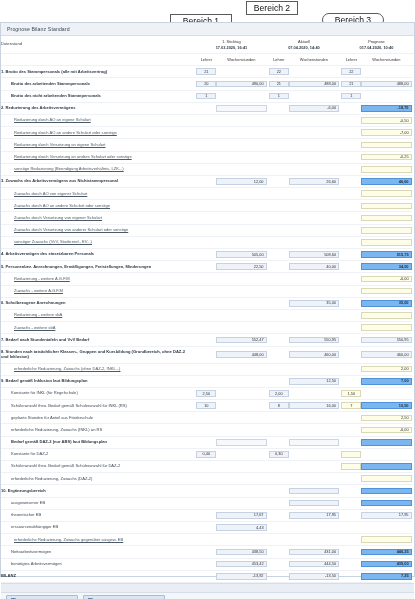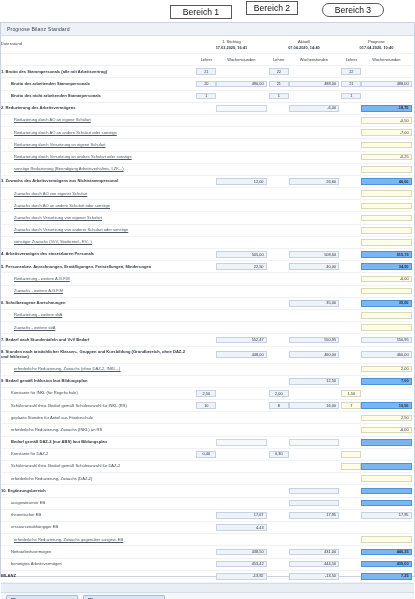--- a/index.html
+++ b/index.html
@@ -66,25 +66,25 @@
   .ovlabel{
     position:absolute;background:#fff;border:1.5px solid #5a5a5a;
     font-size:8.6px;color:#111;text-align:center;
     padding:1px 0;box-sizing:border-box;font-family:"Liberation Sans",sans-serif;
   }
 </style>
 </head>
 <body>
 
 <div class="ov" id="annotations">
-    <div class="ovlabel" style="left: 170px; top: 5px; width: 62px;">Bereich 1</div>
+    <div class="ovlabel" style="left: 170px; top: 14px; width: 62px;">Bereich 1</div>
     <div class="ovbox" style="left: 170px; top: 22px; width: 62px; height: 552px; border-color: rgb(232, 17, 45);"></div>
     <div class="ovlabel" style="left: 246px; top: 1px; width: 52px;">Bereich 2</div>
     <div class="ovbox" style="left: 246px; top: 22px; width: 60px; height: 552px; border-color: rgb(22, 104, 200);"></div>
-    <div class="ovlabel" style="left: 322px; top: 3px; width: 62px; border-radius: 7px;">Bereich 3</div>
+    <div class="ovlabel" style="left: 322px; top: 13px; width: 62px; border-radius: 7px;">Bereich 3</div>
     <div class="ovbox" style="left: 322px; top: 22px; width: 62px; height: 552px; border-color: rgb(22, 163, 74);"></div>
   </div>
 
 <div id="app">
 
   <div class="titlebar">
     <span class="t">Prognose Bilanz Standard</span>
   </div>
 
   <table class="grid">

